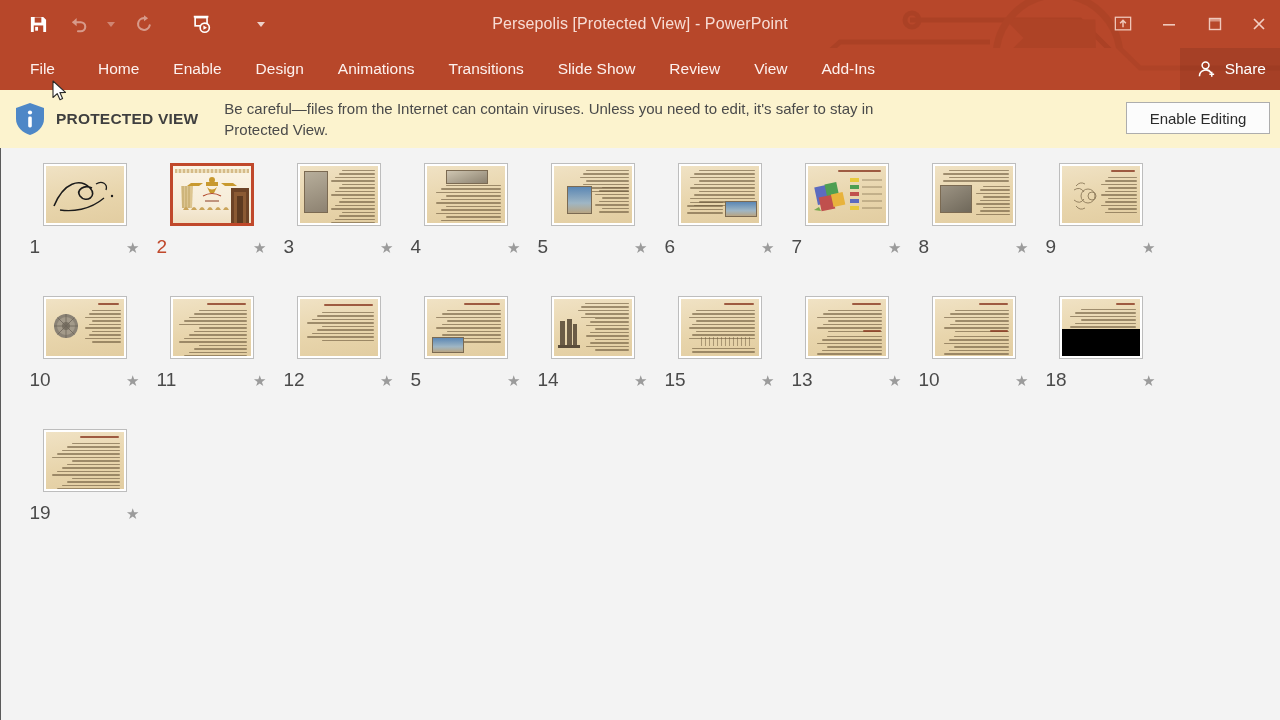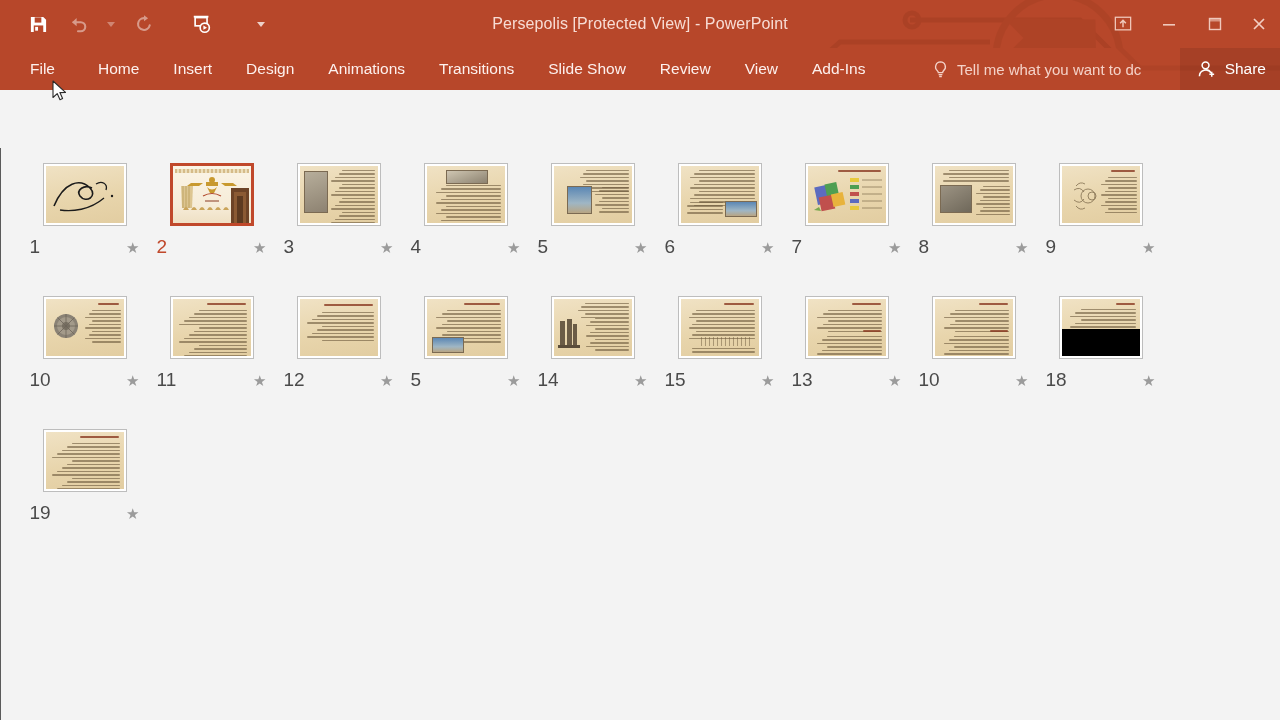--- a/index.html
+++ b/index.html
@@ -368,48 +368,51 @@
       <g fill="none" stroke="#a53f23" stroke-width="5">
         <path d="M-10 40 H120 L165 2 H420"></path>
         <circle cx="126" cy="40" r="7"></circle>
         <path d="M420 2 L500 80 H660"></path>
       </g>
     </svg>
 
     <div class="tabs">
       <div class="tab first">File</div>
       <div class="tab">Home</div>
-      <div class="tab">Insert</div>
+      <div class="tab">Enable</div>
       <div class="tab">Design</div>
       <div class="tab">Animations</div>
       <div class="tab">Transitions</div>
       <div class="tab">Slide Show</div>
       <div class="tab">Review</div>
       <div class="tab">View</div>
       <div class="tab">Add-Ins</div>
     </div>
 
-    <div class="tellme">
-      <svg width="17" height="19" viewBox="0 0 18 20">
-        <path d="M9 2 a5.2 5.2 0 0 1 3.3 9.2 c-.7.6-1 1.3-1 2.1 h-4.6 c0-.8-.3-1.5-1-2.1 A5.2 5.2 0 0 1 9 2 Z" fill="none" stroke="#f4d2c8" stroke-width="1.4"></path>
-        <path d="M7 15.4 h4 M7.6 17.4 h2.8" stroke="#f4d2c8" stroke-width="1.4"></path>
-      </svg>
-      <span>Tell me what you want to dc</span>
-    </div>
 
     <div class="share">
       <svg width="21" height="20" viewBox="0 0 22 20">
         <circle cx="10" cy="6.2" r="3.6" fill="none" stroke="#fff" stroke-width="1.6"></circle>
         <path d="M3.6 17.5 a6.6 6.6 0 0 1 12.2 -3.4" fill="none" stroke="#fff" stroke-width="1.6"></path>
         <path d="M16.5 13 v5 M14 15.5 h5" stroke="#fff" stroke-width="1.6"></path>
       </svg>
       <span>Share</span>
     </div>
   </div>
 
+  <div class="pvbar">
+    <svg class="pv-shield" viewBox="0 0 32 34">
+      <path d="M16 1 L30 6 V17 C30 25 23 31 16 33 C9 31 2 25 2 17 V6 Z" fill="#4e87c7"></path>
+      <circle cx="16" cy="10.5" r="2.1" fill="#fff"></circle>
+      <rect x="14.2" y="14.5" width="3.6" height="11" rx="1.4" fill="#fff"></rect>
+    </svg>
+    <div class="pv-label">PROTECTED VIEW</div>
+    <div class="pv-msg">Be careful—files from the Internet can contain viruses. Unless you need to edit, it's safer to stay in Protected View.</div>
+    <div class="pv-enable">Enable Editing</div>
+  </div>
 
   <div class="sorter">
     <div class="grid" id="slide-grid">
         <div class="cell">
           <div class="thumb-wrap">
             <div class="thumb">
               <div class="paper"></div>
               <svg viewBox="0 0 78 57" style="position:absolute;inset:0">
                 <path d="M8 40 C18 16, 34 12, 44 22 C52 30, 40 38, 34 30 C30 24, 38 18, 46 22" fill="none" stroke="#1b1b1b" stroke-width="1.6"></path>
                 <path d="M14 44 C26 46, 44 44, 58 32" fill="none" stroke="#1b1b1b" stroke-width="1.3"></path>

